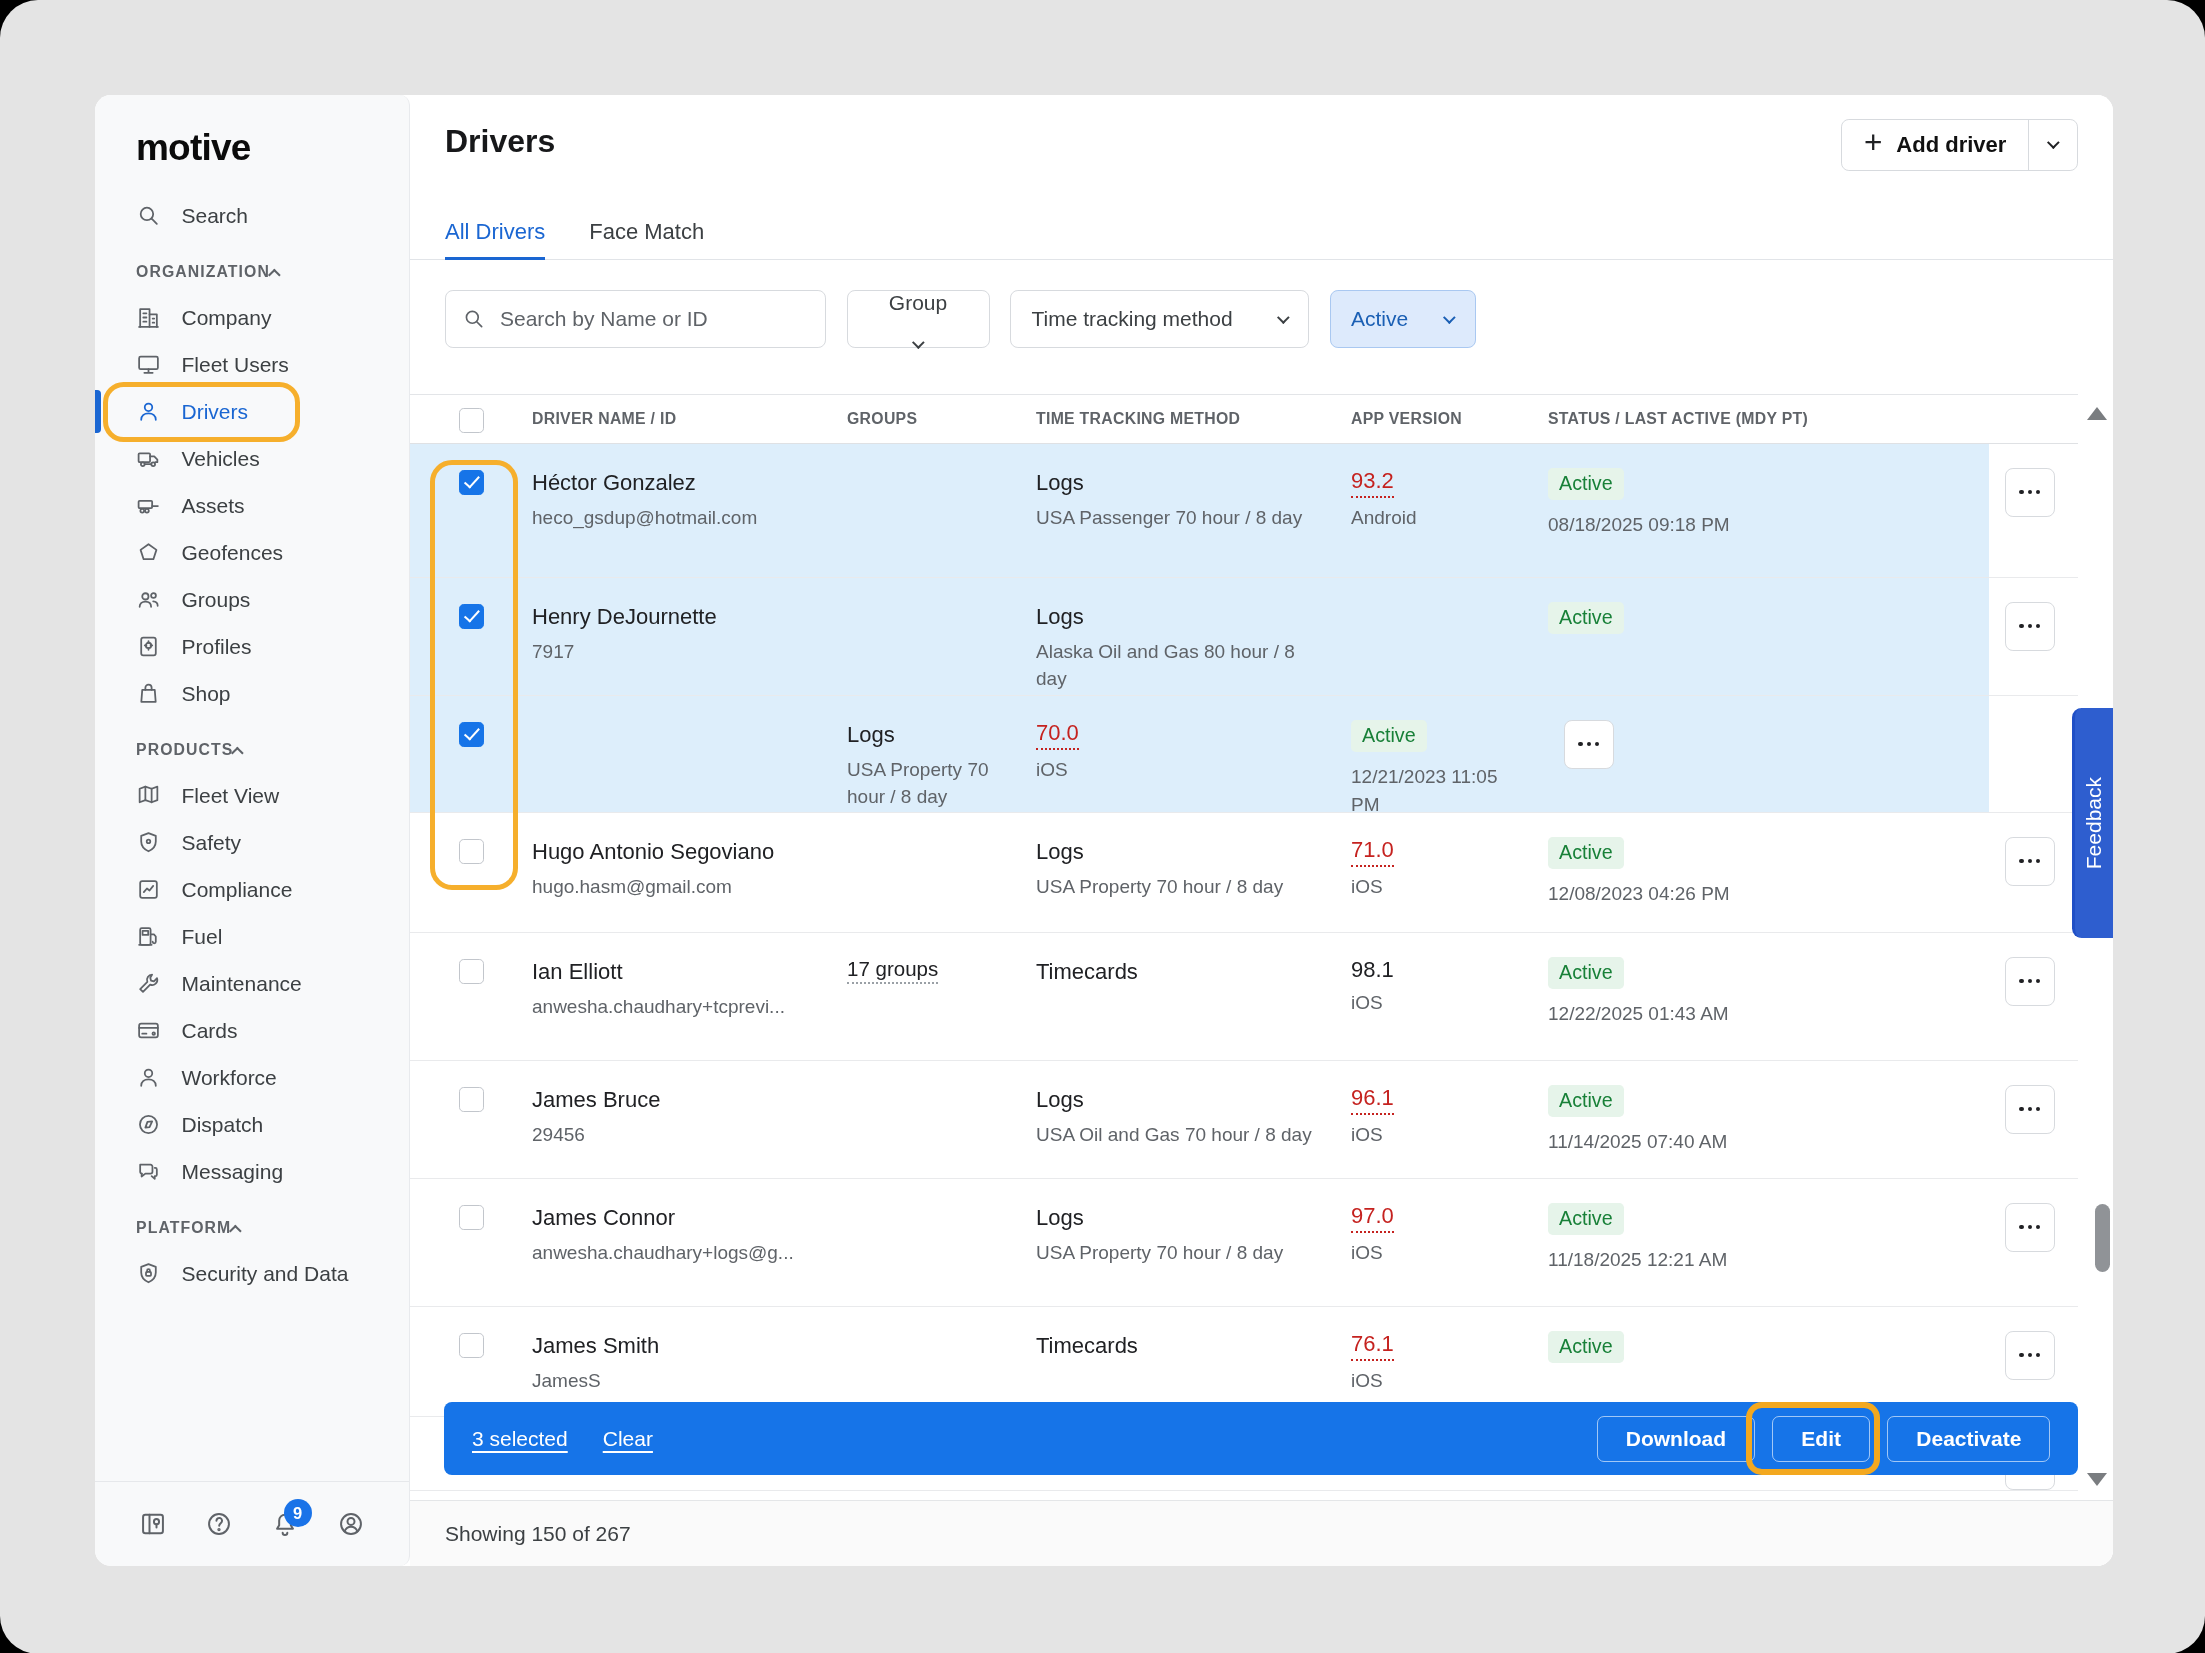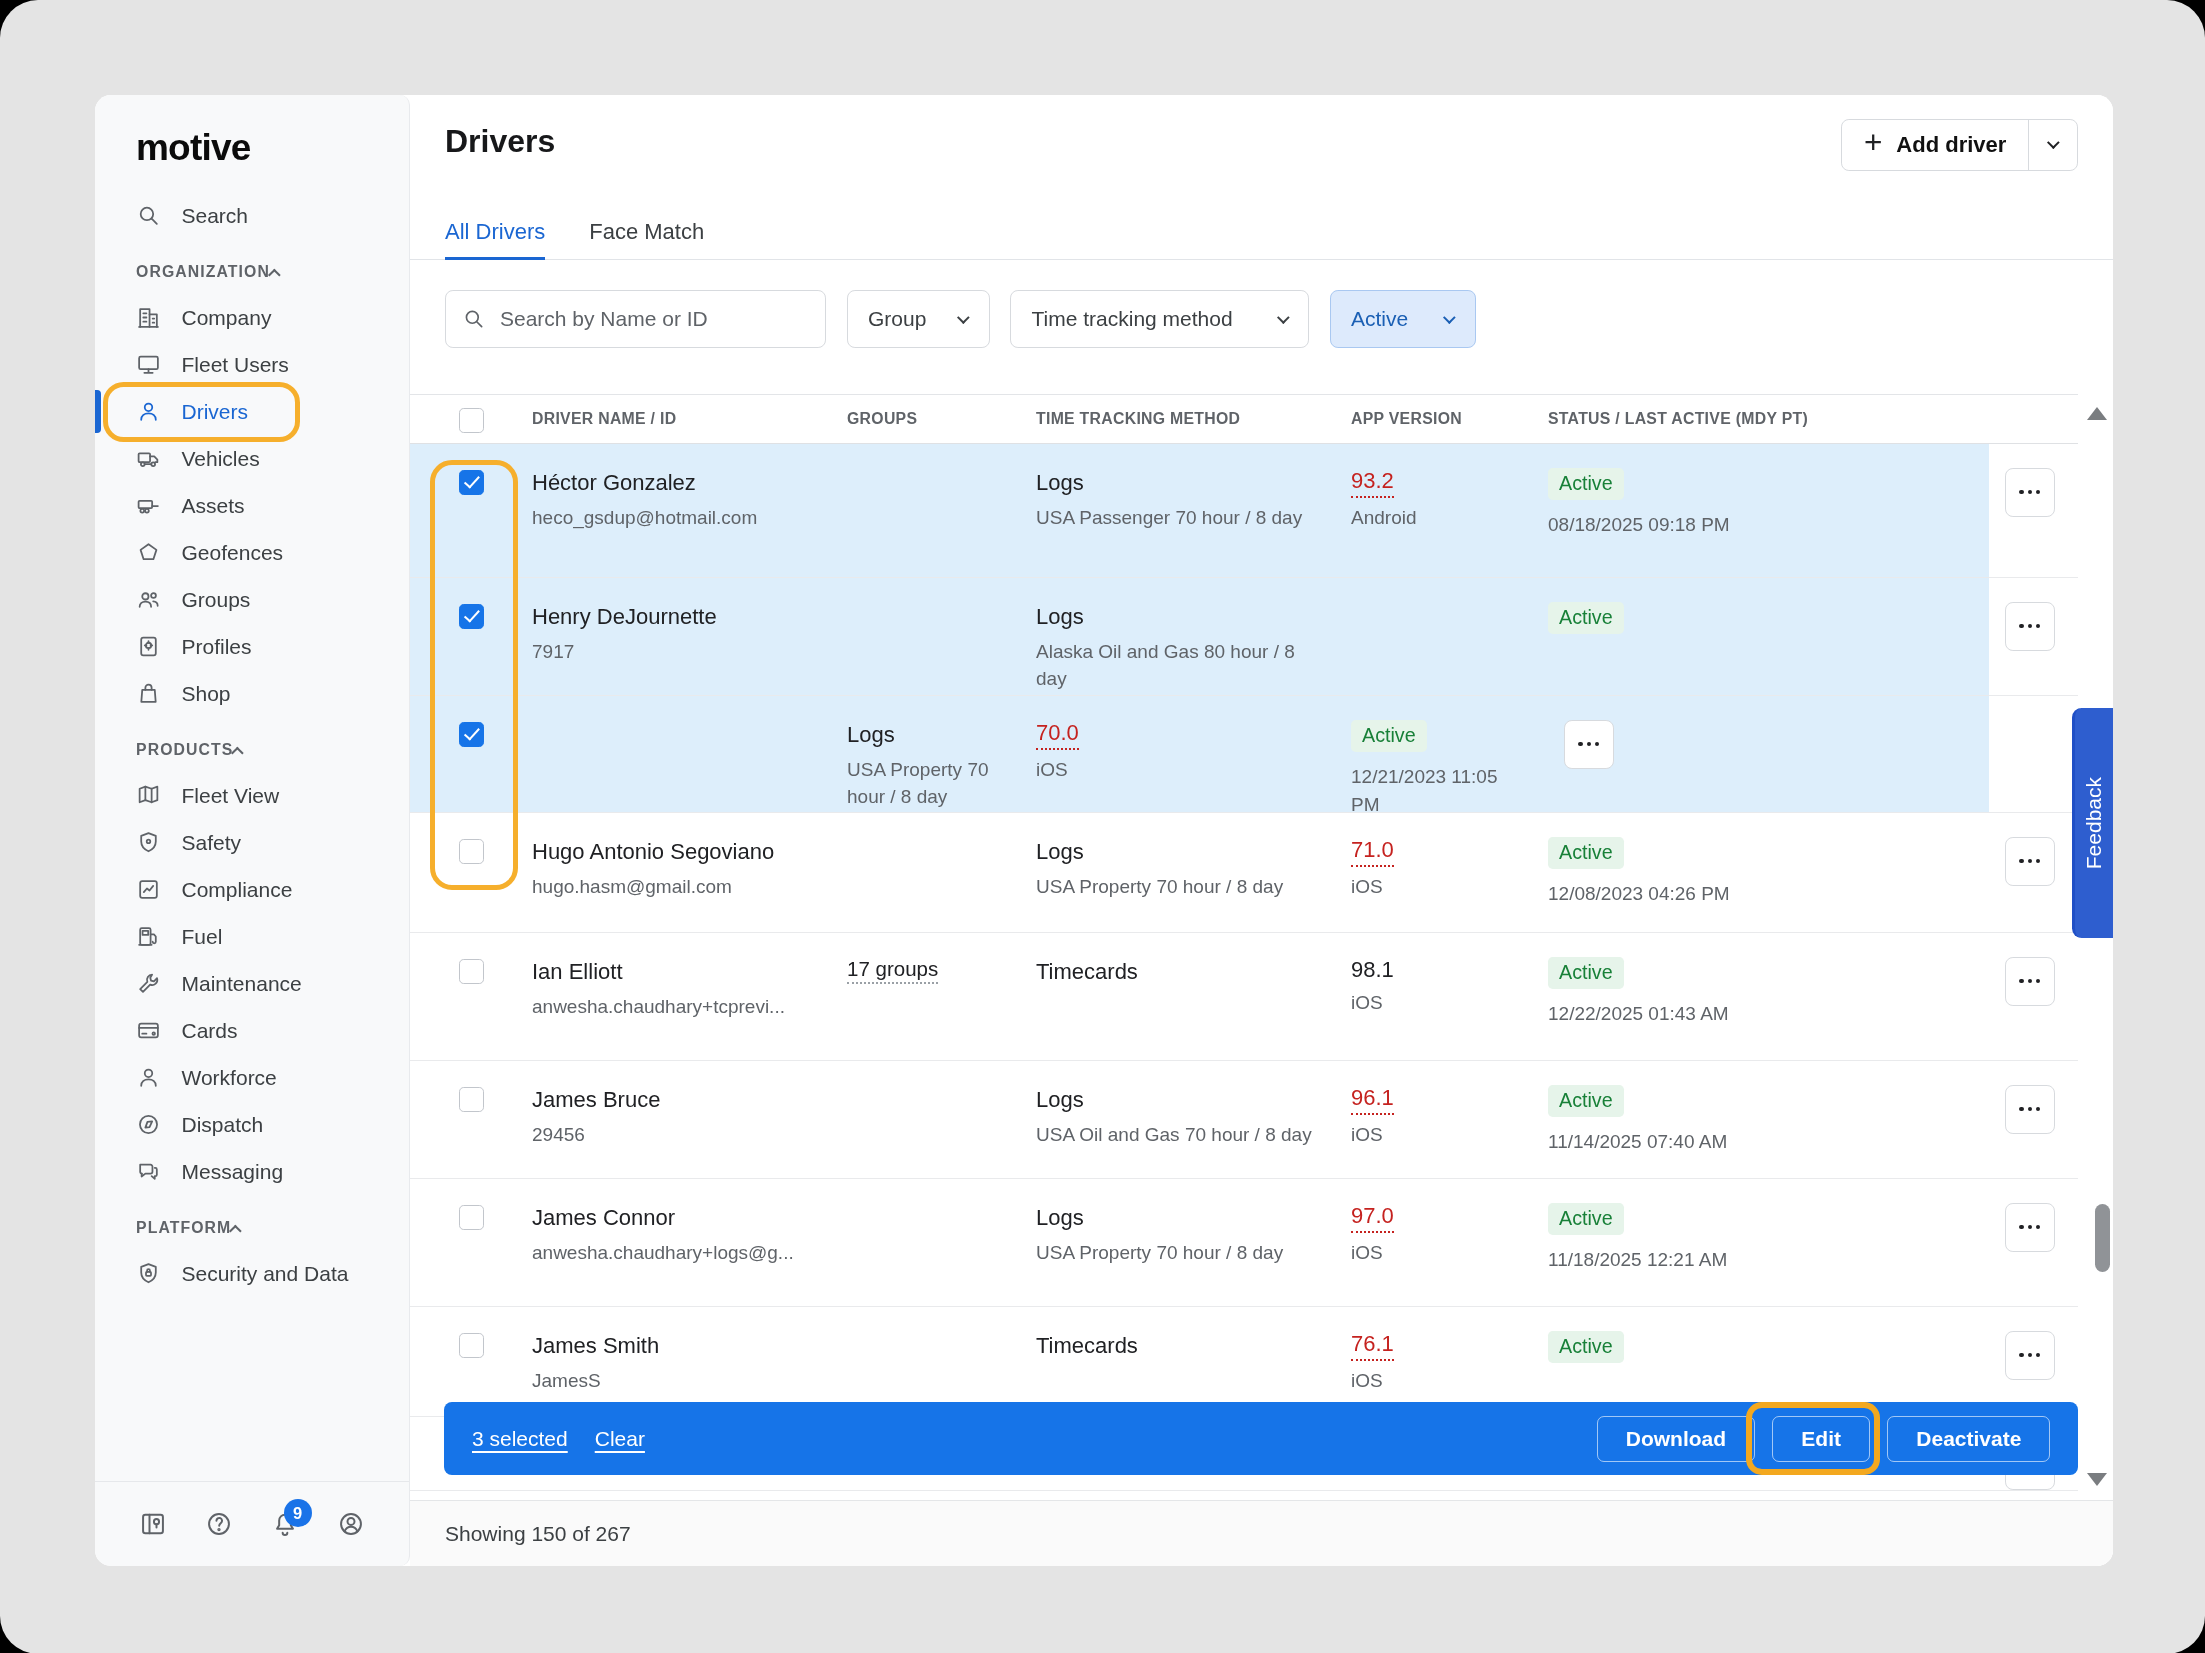--- a/index.html
+++ b/index.html
@@ -39,21 +39,21 @@
   .tab{padding-bottom:12px;font-size:22px;color:#3c4043;cursor:pointer;border-bottom:3.9px solid transparent;margin-top:8px;}
   .tab.active{color:#1a66d2;border-bottom-color:#1a66d2;}
 
   .filterbar{height:134px;display:flex;align-items:flex-start;padding:30px 0 0 35px;gap:20.5px;}
   .search-box{width:381px;height:58px;border:1.2px solid #d7dade;border-radius:7.9px;display:flex;align-items:center;padding:0 15.8px;gap:12.6px;background:#fff;}
   .search-box .ic{width:23.6px;height:23.6px;color:#5f6368;}
   .search-box input{border:none;outline:none;flex:1;font-size:21px;color:#202124;background:transparent;}
   .search-box input::placeholder{color:#5f6368;}
   .drop{height:58px;border:1.2px solid #d7dade;border-radius:7.9px;display:flex;align-items:center;justify-content:space-between;padding:0 20.5px;font-size:21px;color:#3c4043;background:#fff;cursor:pointer;gap:17.3px;}
   .drop .chev{color:#3c4043;margin-top:-3.9px;}
-  .drop.group{width:143px;}
+  .drop.group{width:143px;flex-direction:column;}
   .drop.ttm{width:299px;}
   .drop.status{width:146px;background:#ddeafc;border-color:#a9c8f1;color:#1a5fb4;}
   .drop.status .chev{color:#1a5fb4;}
 
   
   .grid-cols{display:grid;grid-template-columns:87px 315px 189px 315px 197px 441px 1fr;padding-left:35px;}
   .thead{height:50px;margin-right:41px;border-top:0.8px solid #e3e5e8;border-bottom:1.6px solid #dfe1e4;align-items:center;color:#5f6368;font-size:15.8px;font-weight:700;letter-spacing:0.3px;}
   .rows{position:relative;height:1055px;margin-right:41px;overflow:hidden;}
   .row{position:relative;border-bottom:0.8px solid #e9eaec;align-items:start;cursor:pointer;}
   .row.selected{background:linear-gradient(to right,#ddeefb 0,#ddeefb 1579px,rgba(0,0,0,0) 1579px);}
@@ -80,21 +80,21 @@
   .date{margin-top:11px;}
   .dots-btn{width:50px;height:49px;margin-left:15.8px;border:1.2px solid #d7dade;border-radius:7.9px;background:#fff;display:flex;align-items:center;justify-content:center;gap:3.9px;cursor:pointer;}
   .dots-btn i{width:4.3px;height:4.3px;border-radius:50%;background:#202124;display:block;}
 
   
   .cb-ring{position:absolute;left:19.7px;top:15.8px;width:88px;height:430px;border:5.5px solid #F6AF2C;border-radius:22px;pointer-events:none;z-index:6;}
 
   
   .action-bar{position:absolute;left:34px;right:41px;bottom:91px;height:73px;background:#1674e8;border-radius:7.9px;display:flex;align-items:center;padding:0 28px;z-index:5;}
   .ab-link{color:#fff;font-size:21px;text-decoration:underline;text-underline-offset:4.7px;cursor:pointer;}
-  .ab-link + .ab-link{margin-left:27px;}
+  .ab-link + .ab-link{margin-left:35px;}
   .ab-spacer{flex:1;}
   .ab-btn{height:46px;border:1.6px solid rgba(255,255,255,.6);border-radius:7px;background:transparent;color:#fff;font-size:21px;font-weight:700;padding:0 28px;margin-left:17.3px;cursor:pointer;}
   .edit-wrap{position:relative;display:inline-block;}
   .edit-ring{position:absolute;left:-9.5px;right:-9.5px;top:-13.4px;bottom:-13.4px;border:6.3px solid #F3A81F;border-radius:15.8px;pointer-events:none;z-index:7;}
 
   
   .main-footer{position:absolute;left:0;right:0;bottom:0;height:66px;background:#fafafa;border-top:0.8px solid #e4e6e8;display:flex;align-items:center;padding-left:35px;font-size:21px;color:#3c4043;z-index:8;}
 
   
   .scroll-up,.scroll-down{position:absolute;right:12.6px;width:0;height:0;border-left:10.2px solid transparent;border-right:10.2px solid transparent;z-index:4;cursor:pointer;}

